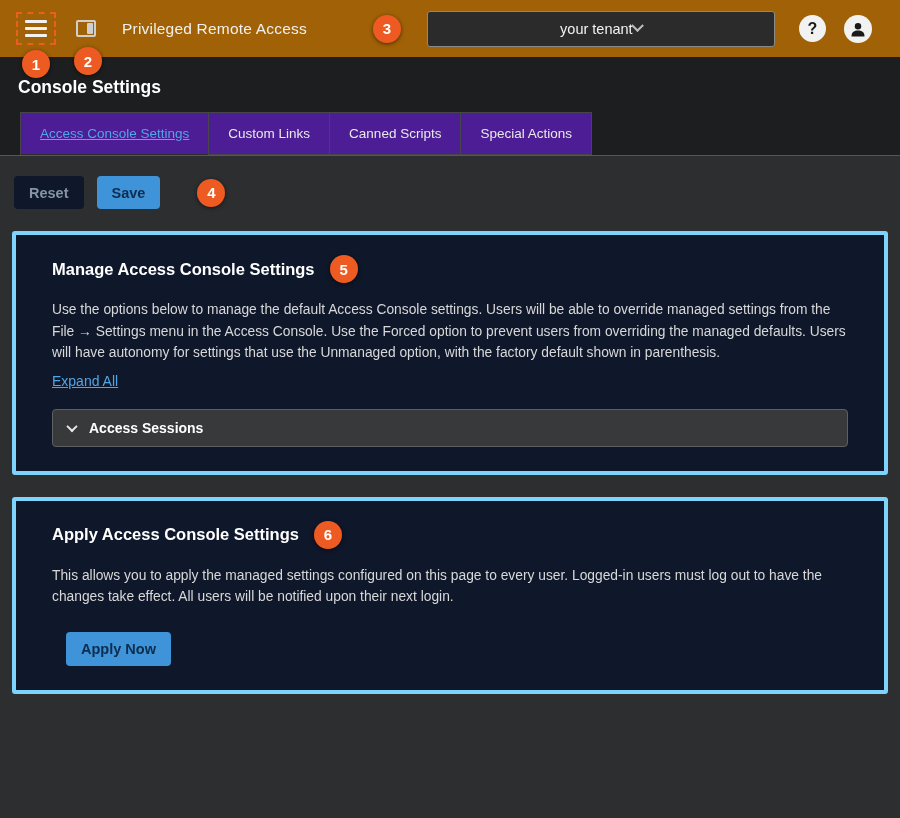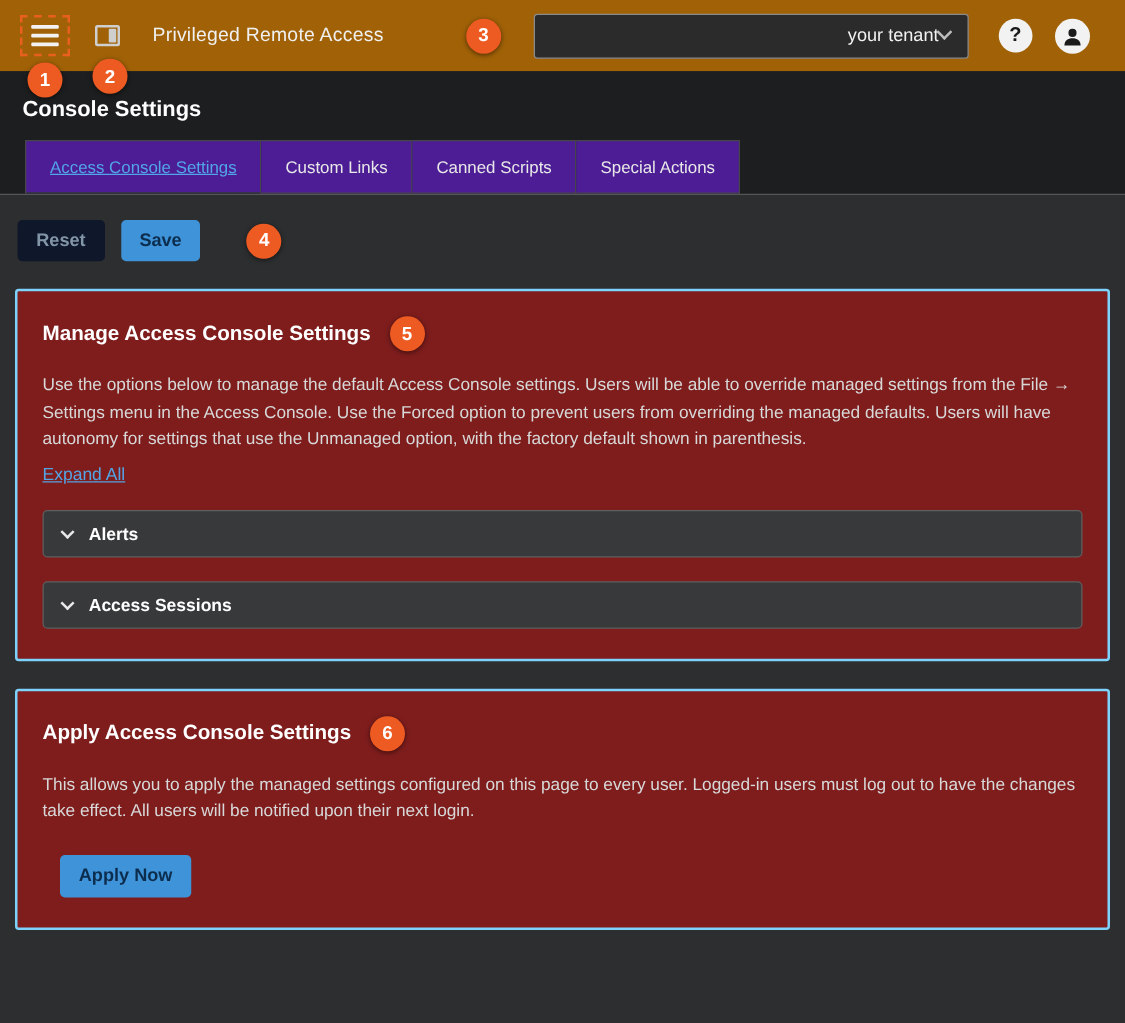--- a/index.html
+++ b/index.html
@@ -43,21 +43,21 @@
     width: 6px; background: #cfcfcf; border-radius: 1px;
   }
   .app-title { margin-left: 26px; color: #f0f0f0; font-size: 15.5px; letter-spacing: .2px; }
 
   .tenant-select {
     margin-left: 26px;
     width: 348px; height: 36px;
     background: #2b2b2b;
     border: 1px solid #8a8a8a;
     border-radius: 3px;
-    display: flex; align-items: center; justify-content: flex-end;
+    display: flex; align-items: center; justify-content: center;
     padding: 0 14px;
     color: #f2f2f2; font-size: 14.5px;
     cursor: pointer;
   }
   .chev {
     display: inline-block; width: 9px; height: 9px;
     border-right: 2px solid #bdbdbd; border-bottom: 2px solid #bdbdbd;
     transform: rotate(45deg) translate(-2px,-2px);
   }
   .icon-btn { background: none; border: none; padding: 0; cursor: pointer; }
@@ -120,25 +120,25 @@
     font-family: inherit;
     font-size: 14.5px; font-weight: 700;
     border: none; border-radius: 4px;
     height: 33px; padding: 0 15px;
     cursor: pointer;
   }
   .btn-disabled { background: #0f172a; color: #8296a8; cursor: default; }
   .btn-primary { background: #3f93d8; color: #0c2d4d; }
 
   .card {
-    background: #7f1d1d;
-    border: 2px solid #7dd3fc;
+    background: #0f172a;
+    border: 4px solid #7dd3fc;
     border-radius: 3px;
     margin-top: 22px;
-    padding: 20px 20px 24px;
+    padding: 20px 36px 24px;
   }
   .card-title-row { display: flex; align-items: center; gap: 15px; }
   .card-title { margin: 0; font-size: 16.5px; font-weight: 700; color: #ffffff; }
   .card p {
     color: #d8d8d8; font-size: 13.8px; line-height: 1.56;
     margin: 16px 0 0;
   }
   .link {
     display: inline-block; margin-top: 9px;
     color: #53a4e4; font-size: 14px;
@@ -213,24 +213,20 @@
   <section class="card">
     <div class="card-title-row">
       <h2 class="card-title">Manage Access Console Settings</h2>
       <span class="badge">5</span>
     </div>
     <p>Use the options below to manage the default Access Console settings. Users will be able to override managed settings from the File → Settings menu in the Access Console. Use the Forced option to prevent users from overriding the managed defaults. Users will have autonomy for settings that use the Unmanaged option, with the factory default shown in parenthesis.</p>
     <a class="link">Expand All</a>
 
     <div class="accordion">
       <span class="chev-white"></span>
-      <span class="acc-label">Alerts</span>
-    </div>
-    <div class="accordion">
-      <span class="chev-white"></span>
       <span class="acc-label">Access Sessions</span>
     </div>
   </section>
 
   <section class="card">
     <div class="card-title-row">
       <h2 class="card-title">Apply Access Console Settings</h2>
       <span class="badge">6</span>
     </div>
     <p>This allows you to apply the managed settings configured on this page to every user. Logged-in users must log out to have the changes take effect. All users will be notified upon their next login.</p>

